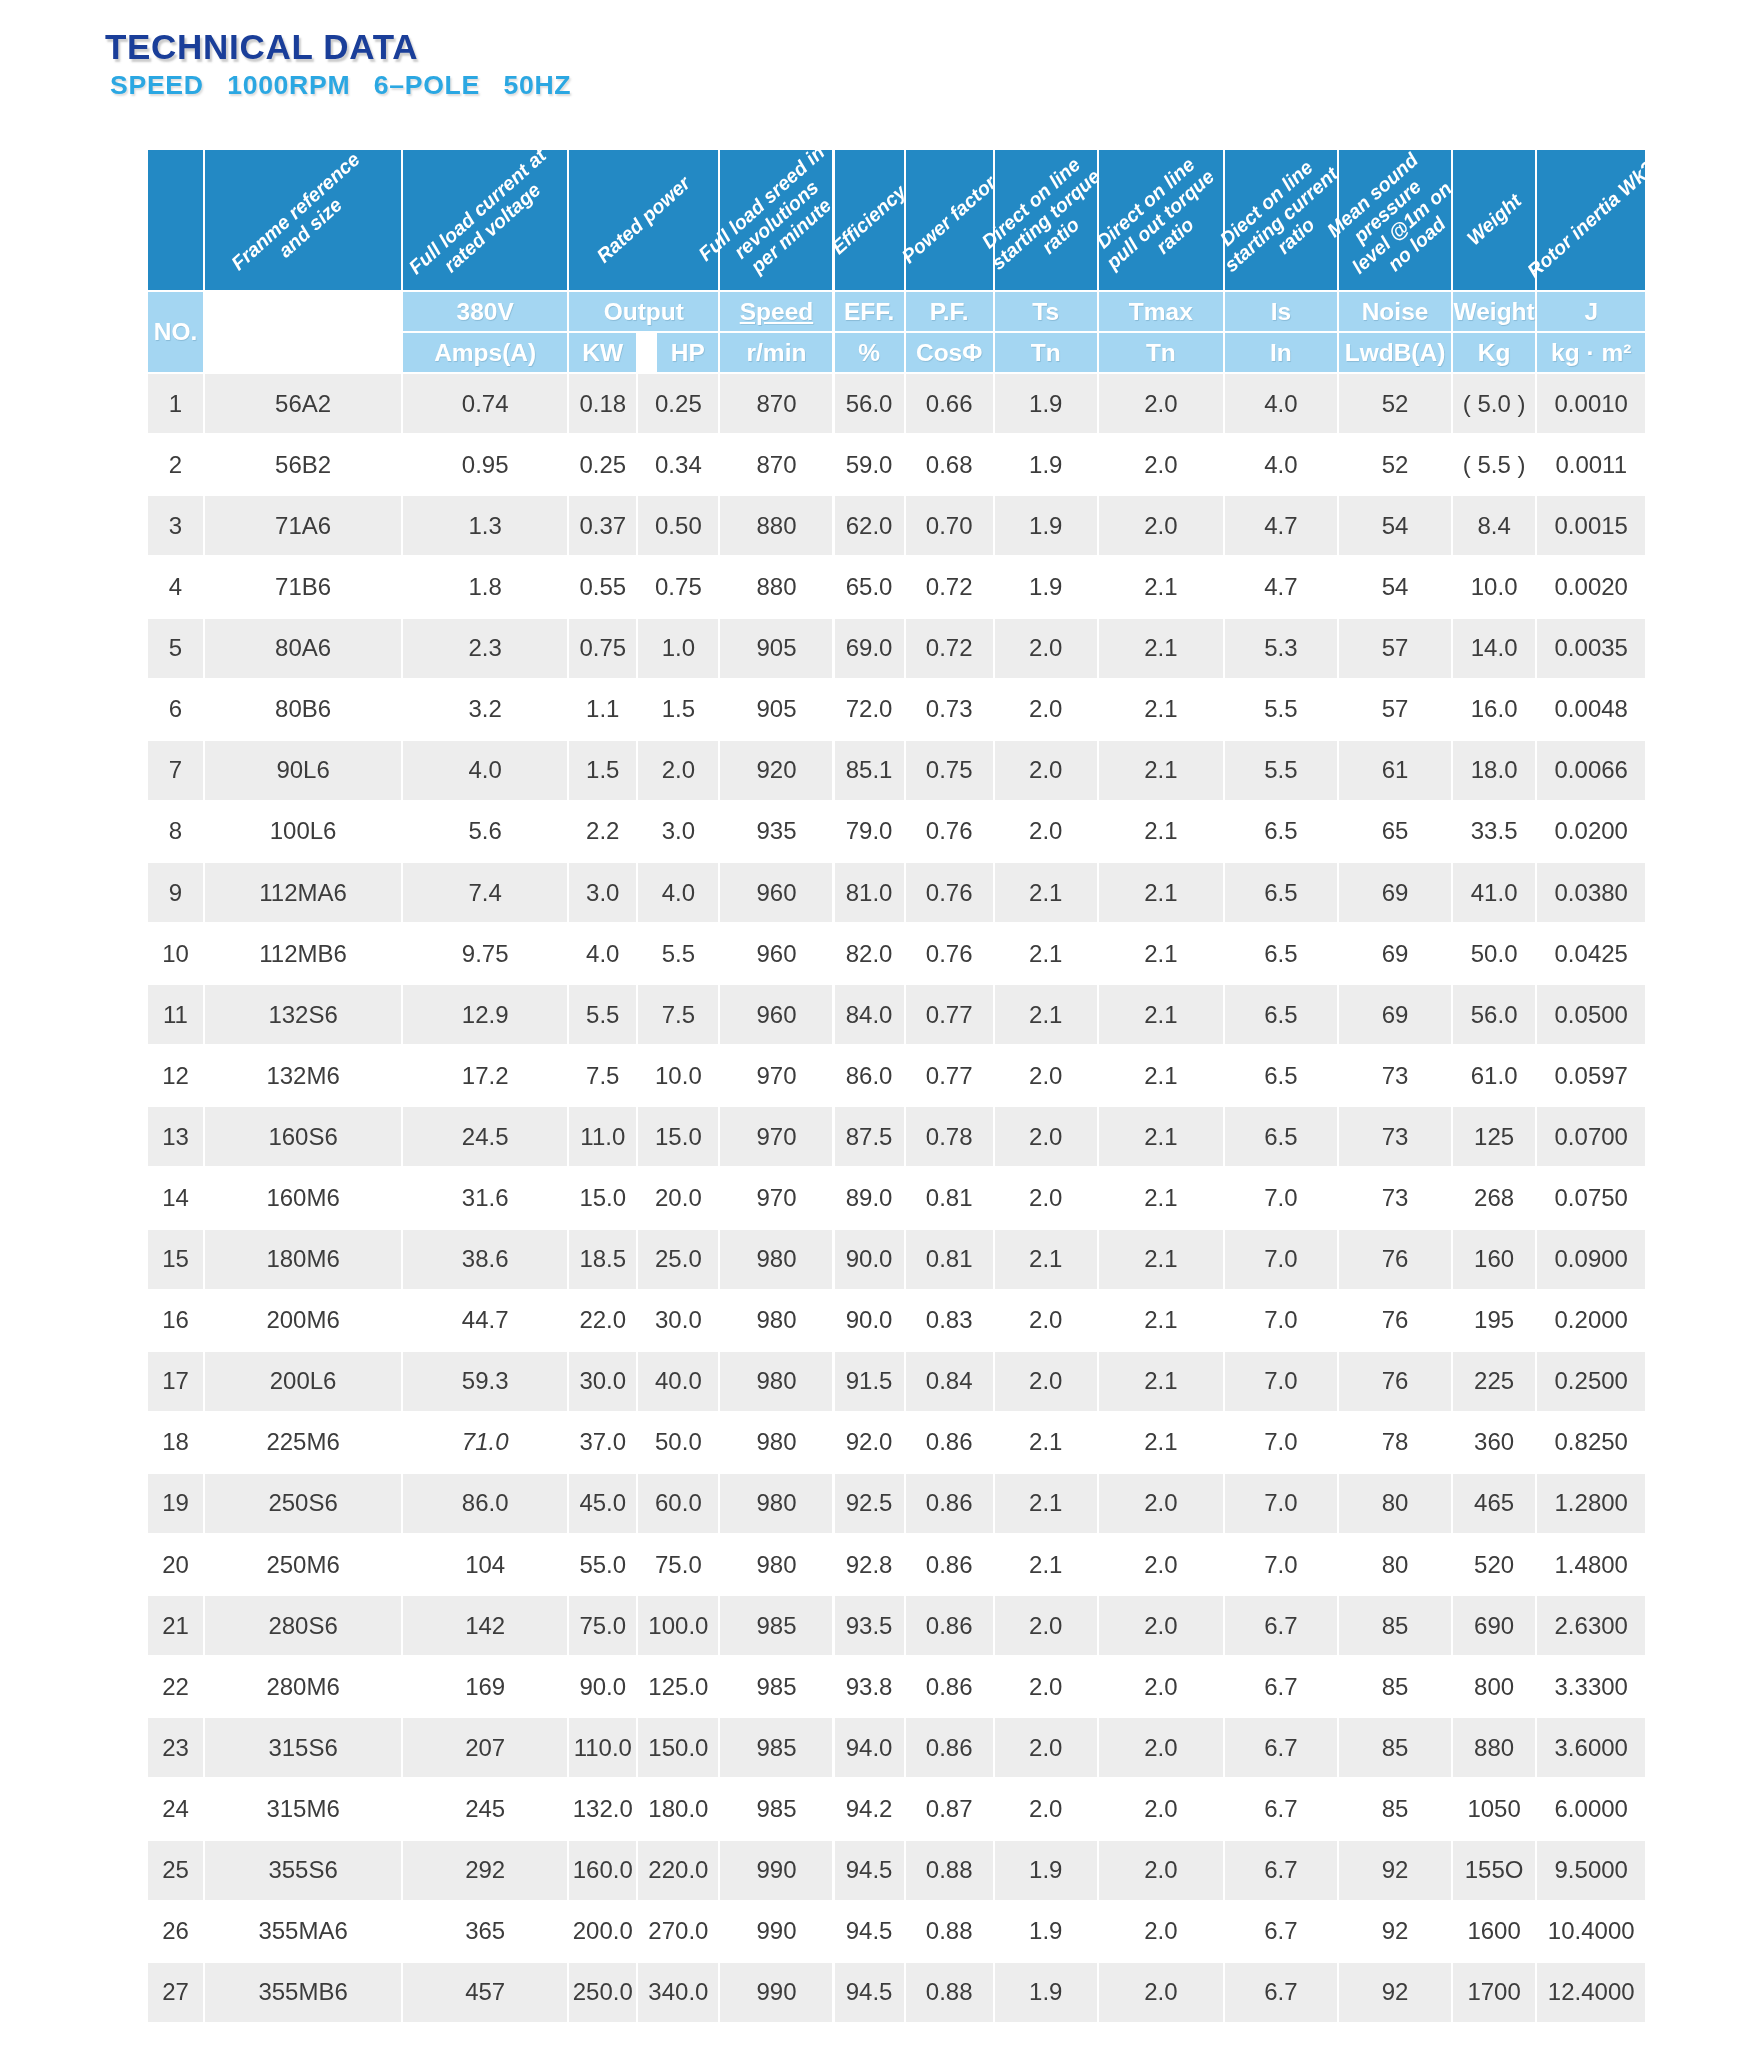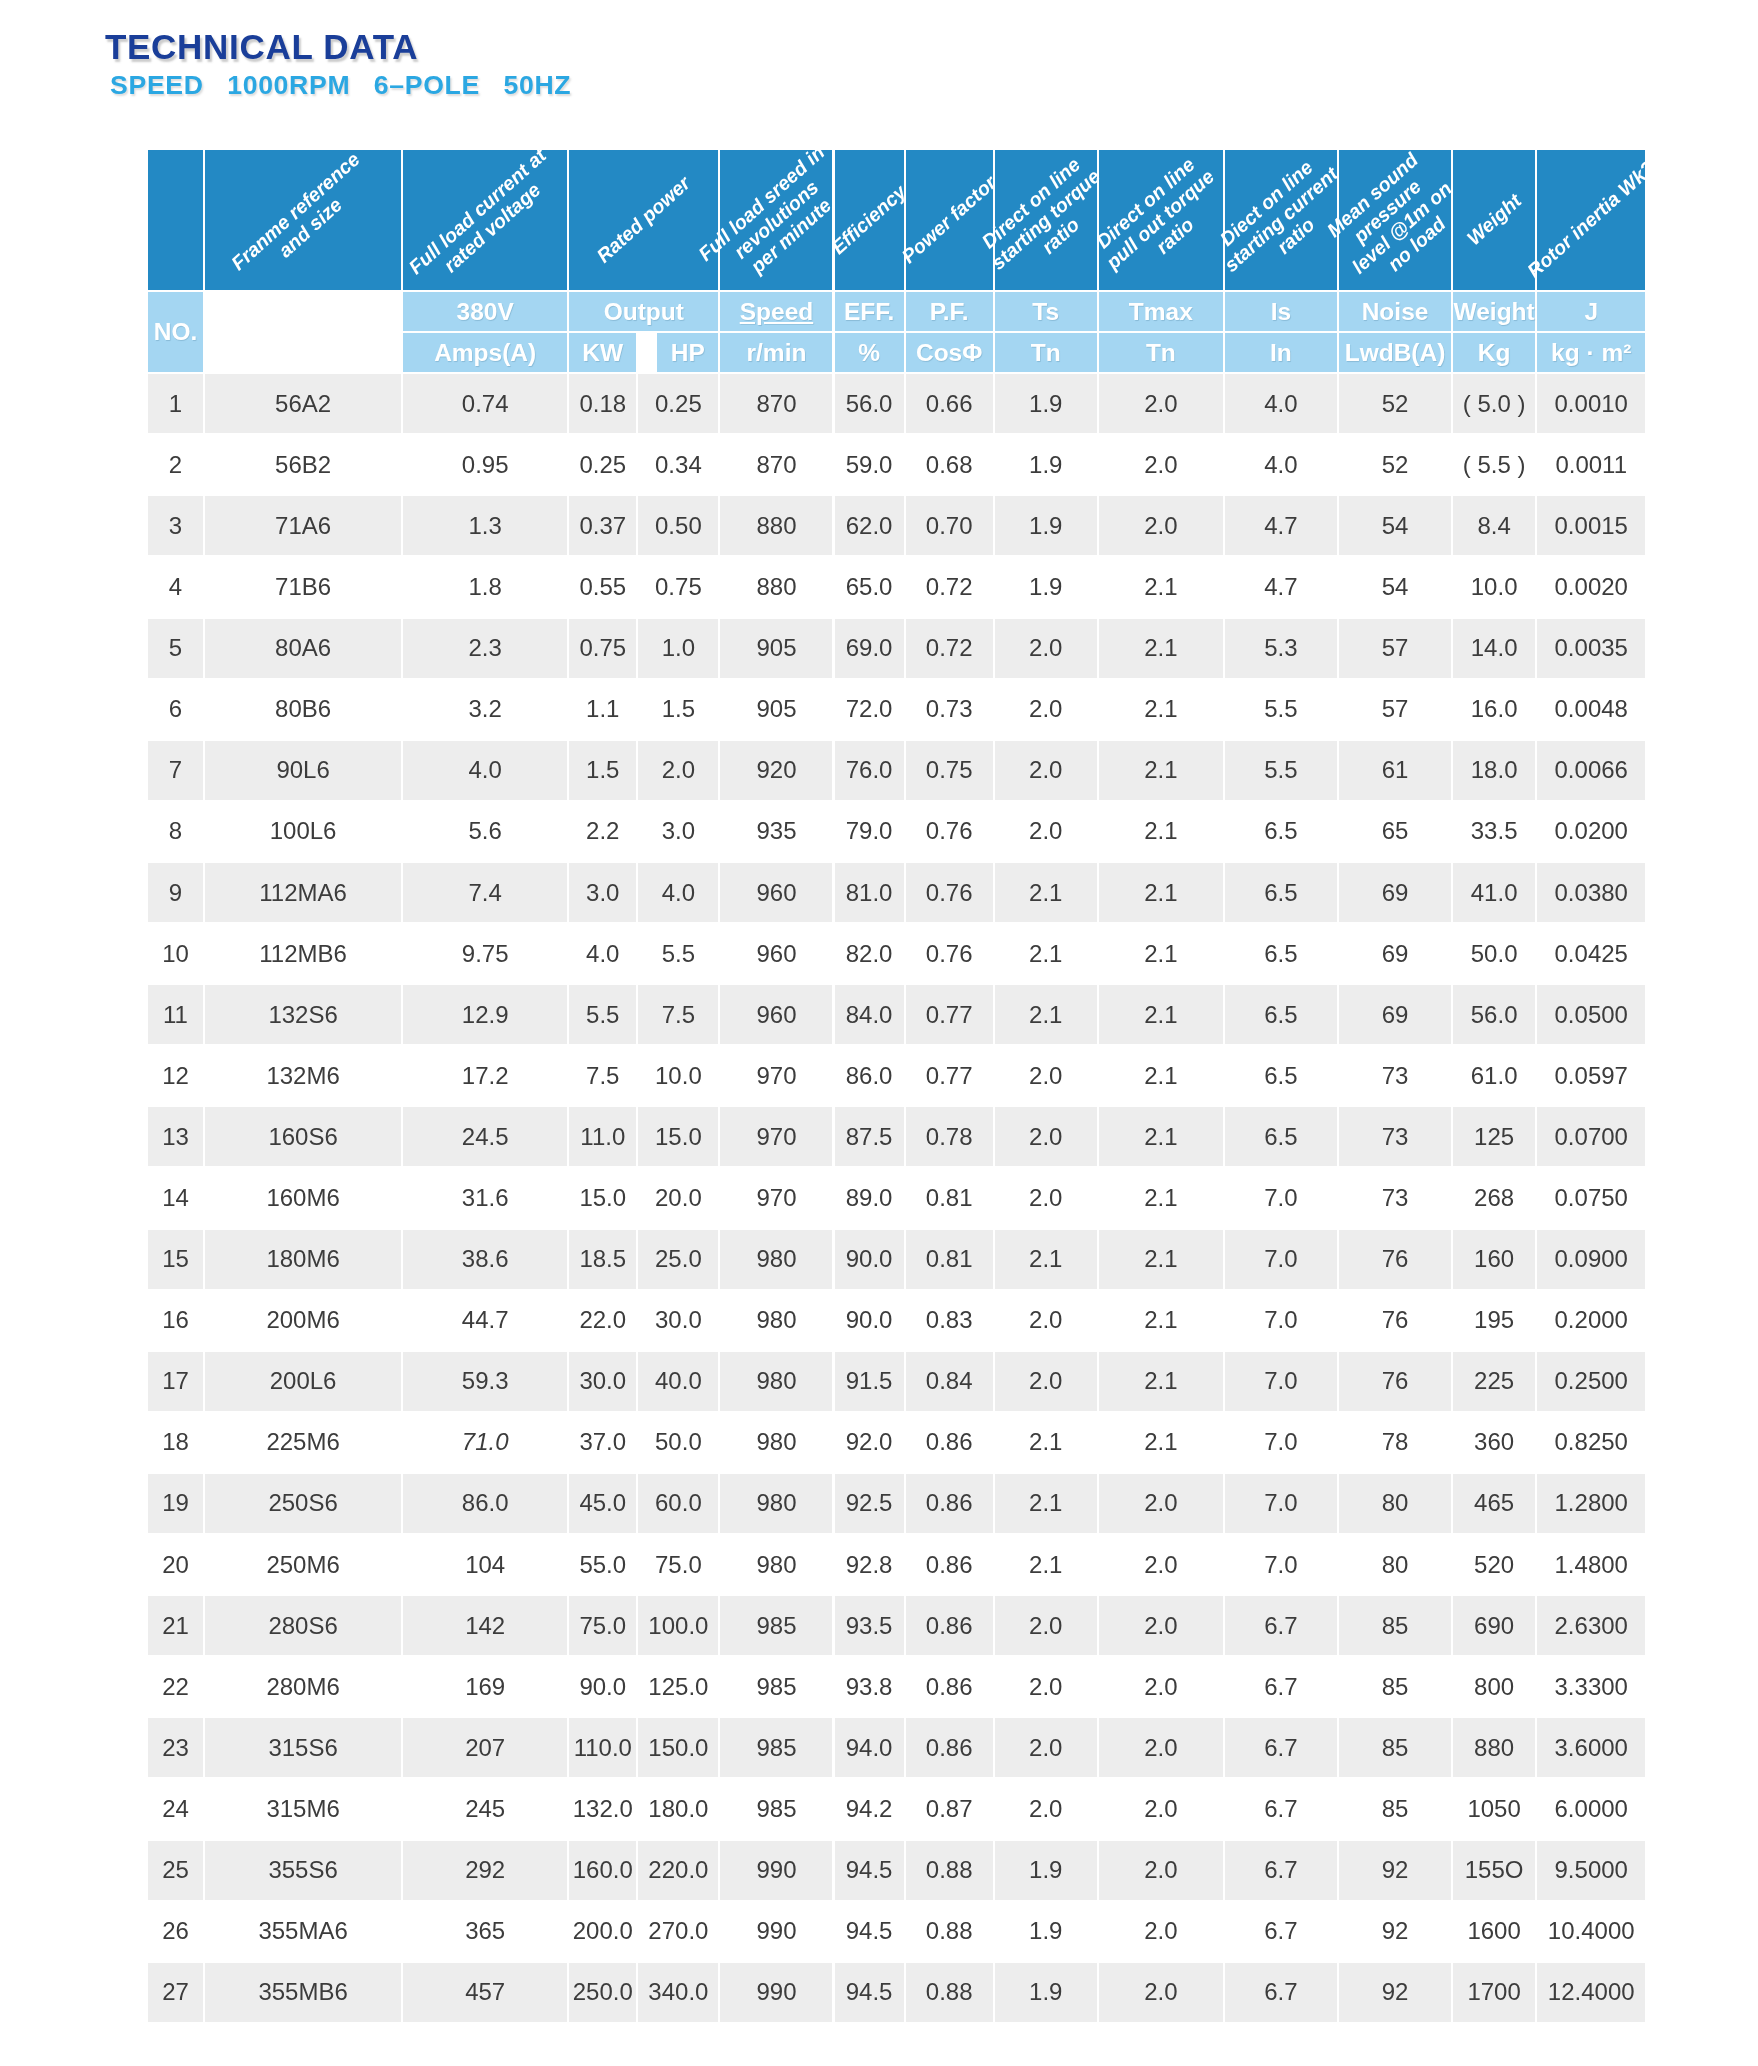--- a/index.html
+++ b/index.html
@@ -212,21 +212,21 @@
       <div class="dcell" style="grid-area: 9 / 11;">5.5</div>
       <div class="dcell" style="grid-area: 9 / 12;">57</div>
       <div class="dcell" style="grid-area: 9 / 13;">16.0</div>
       <div class="dcell" style="grid-area: 9 / 14;">0.0048</div>
       <div class="dcell gray" style="grid-area: 10 / 1;">7</div>
       <div class="dcell gray" style="grid-area: 10 / 2;">90L6</div>
       <div class="dcell gray" style="grid-area: 10 / 3;">4.0</div>
       <div class="dcell gray" style="grid-area: 10 / 4;">1.5</div>
       <div class="dcell gray" style="grid-area: 10 / 5;">2.0</div>
       <div class="dcell gray" style="grid-area: 10 / 6;">920</div>
-      <div class="dcell gray" style="grid-area: 10 / 7;">76.0</div>
+      <div class="dcell gray" style="grid-area: 10 / 7;">85.1</div>
       <div class="dcell gray" style="grid-area: 10 / 8;">0.75</div>
       <div class="dcell gray" style="grid-area: 10 / 9;">2.0</div>
       <div class="dcell gray" style="grid-area: 10 / 10;">2.1</div>
       <div class="dcell gray" style="grid-area: 10 / 11;">5.5</div>
       <div class="dcell gray" style="grid-area: 10 / 12;">61</div>
       <div class="dcell gray" style="grid-area: 10 / 13;">18.0</div>
       <div class="dcell gray" style="grid-area: 10 / 14;">0.0066</div>
       <div class="dcell" style="grid-area: 11 / 1;">8</div>
       <div class="dcell" style="grid-area: 11 / 2;">100L6</div>
       <div class="dcell" style="grid-area: 11 / 3;">5.6</div>

